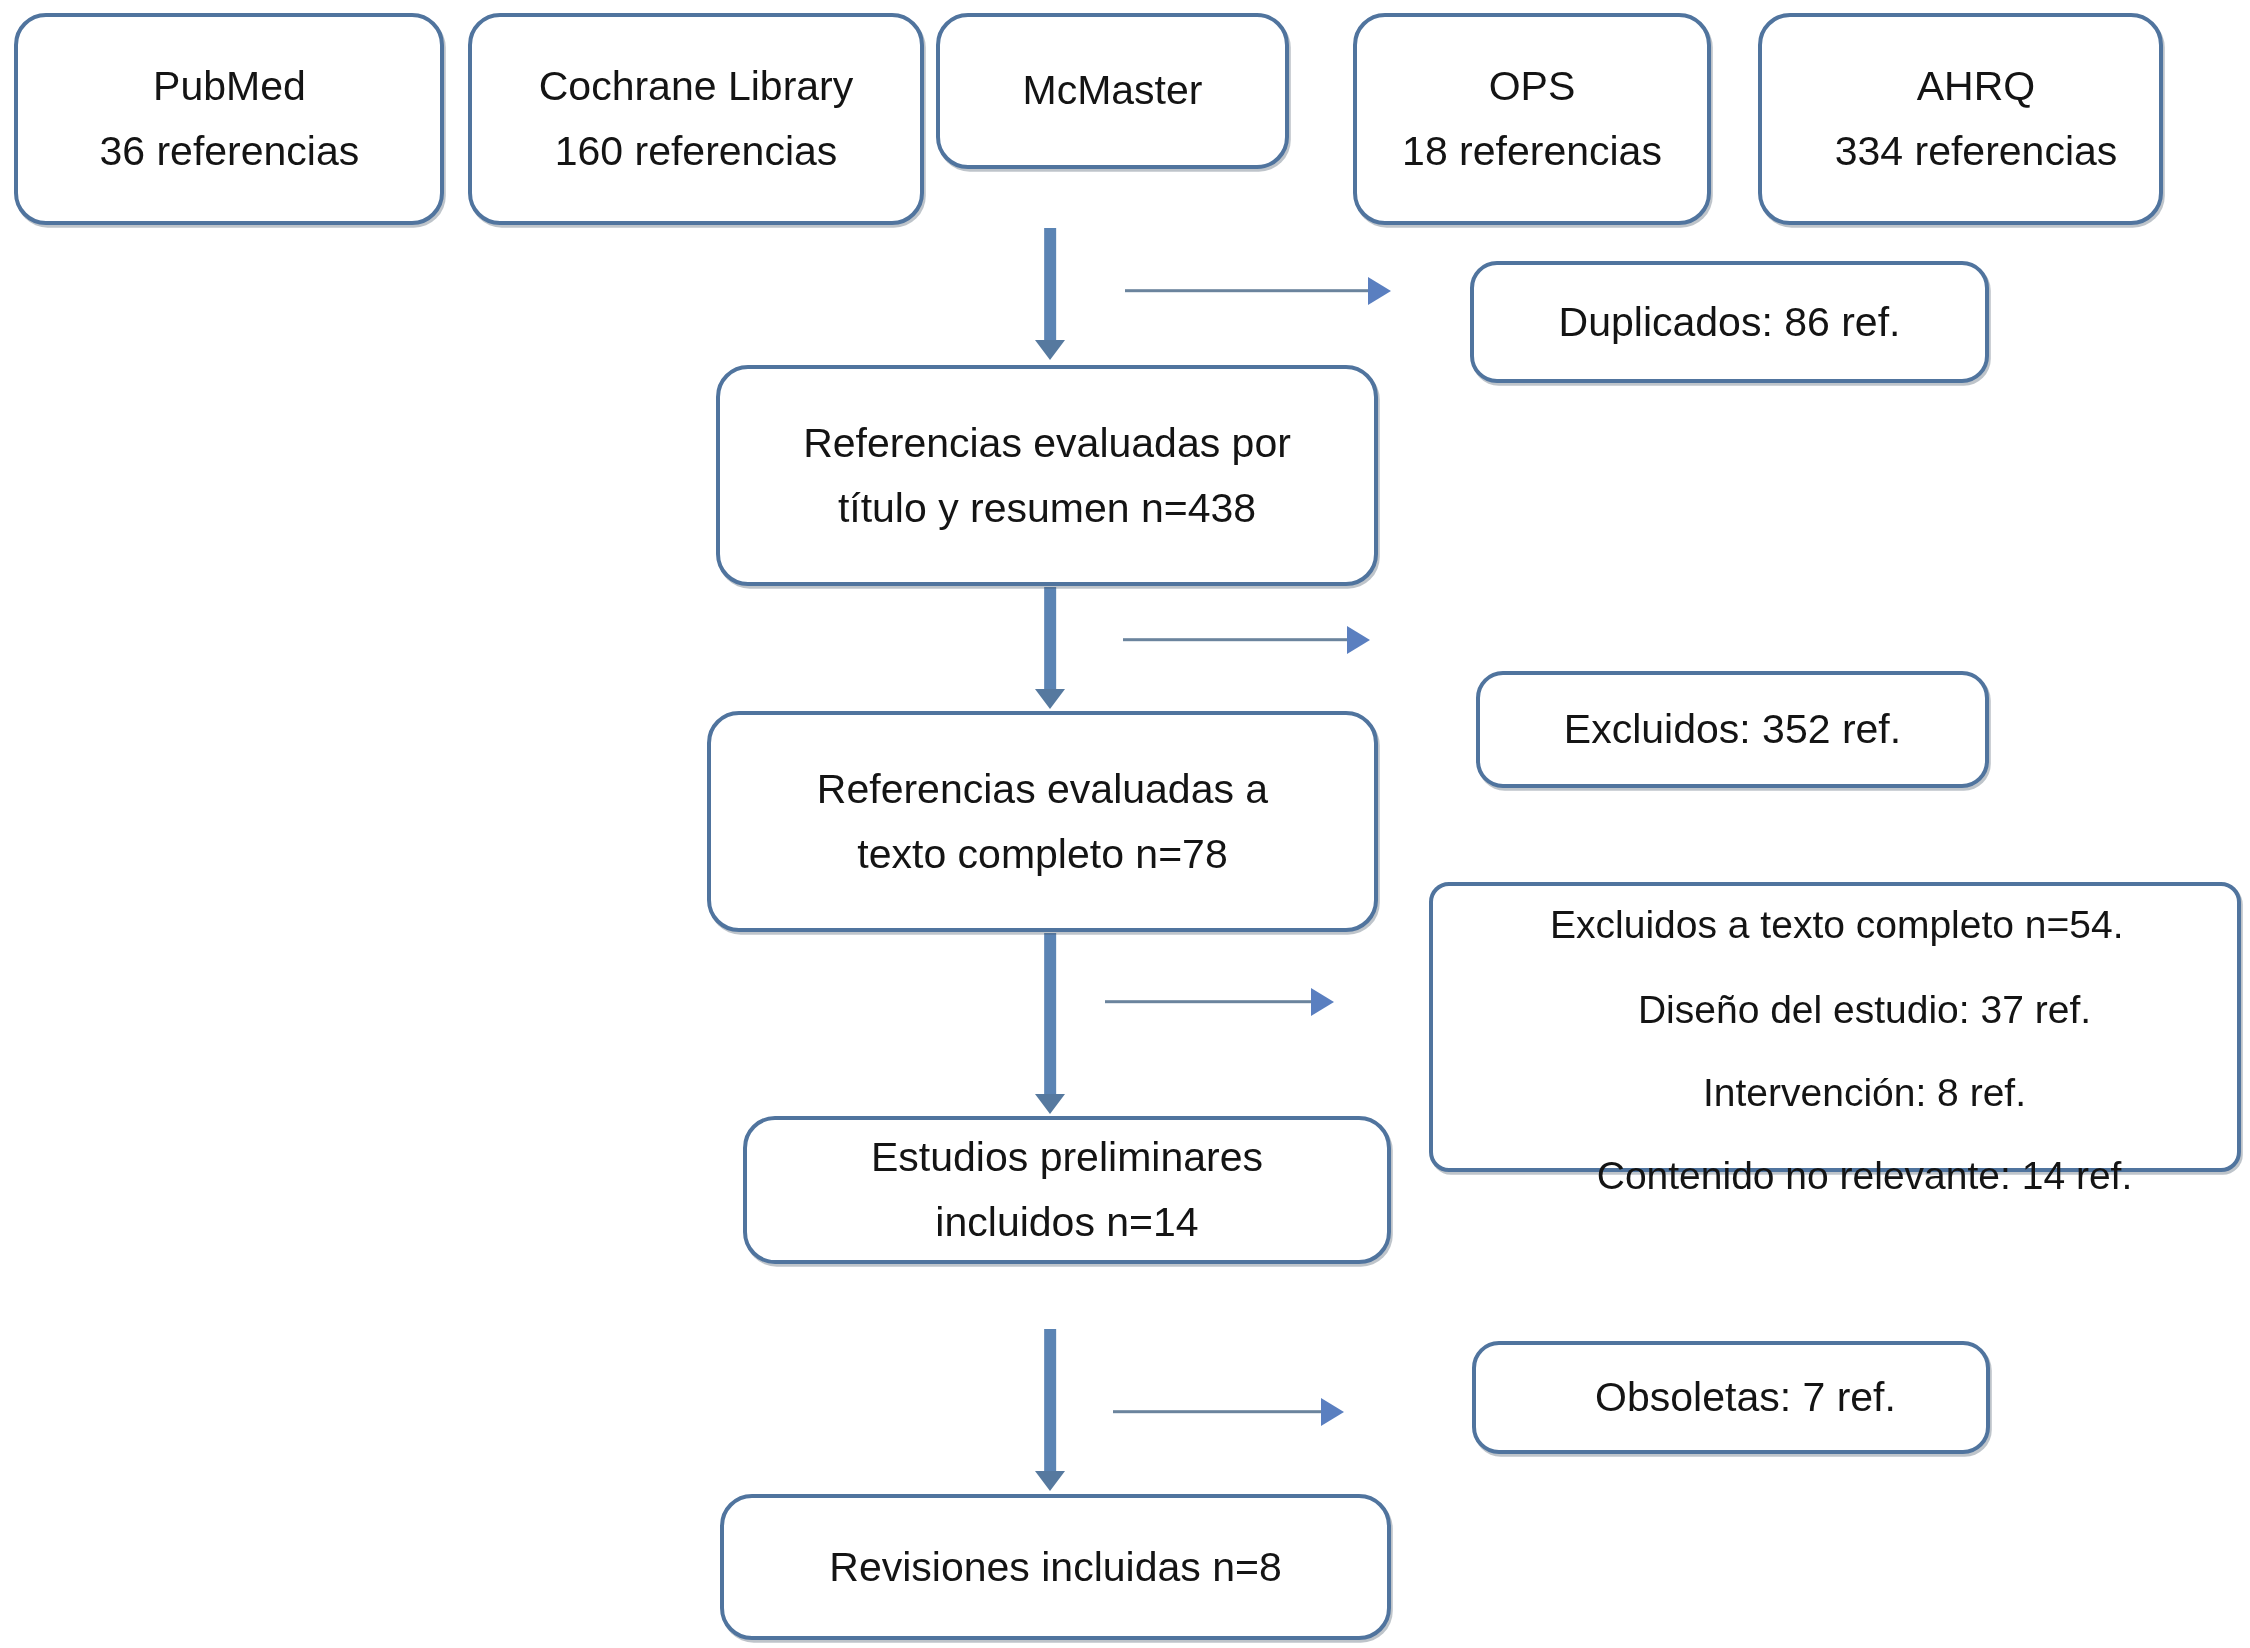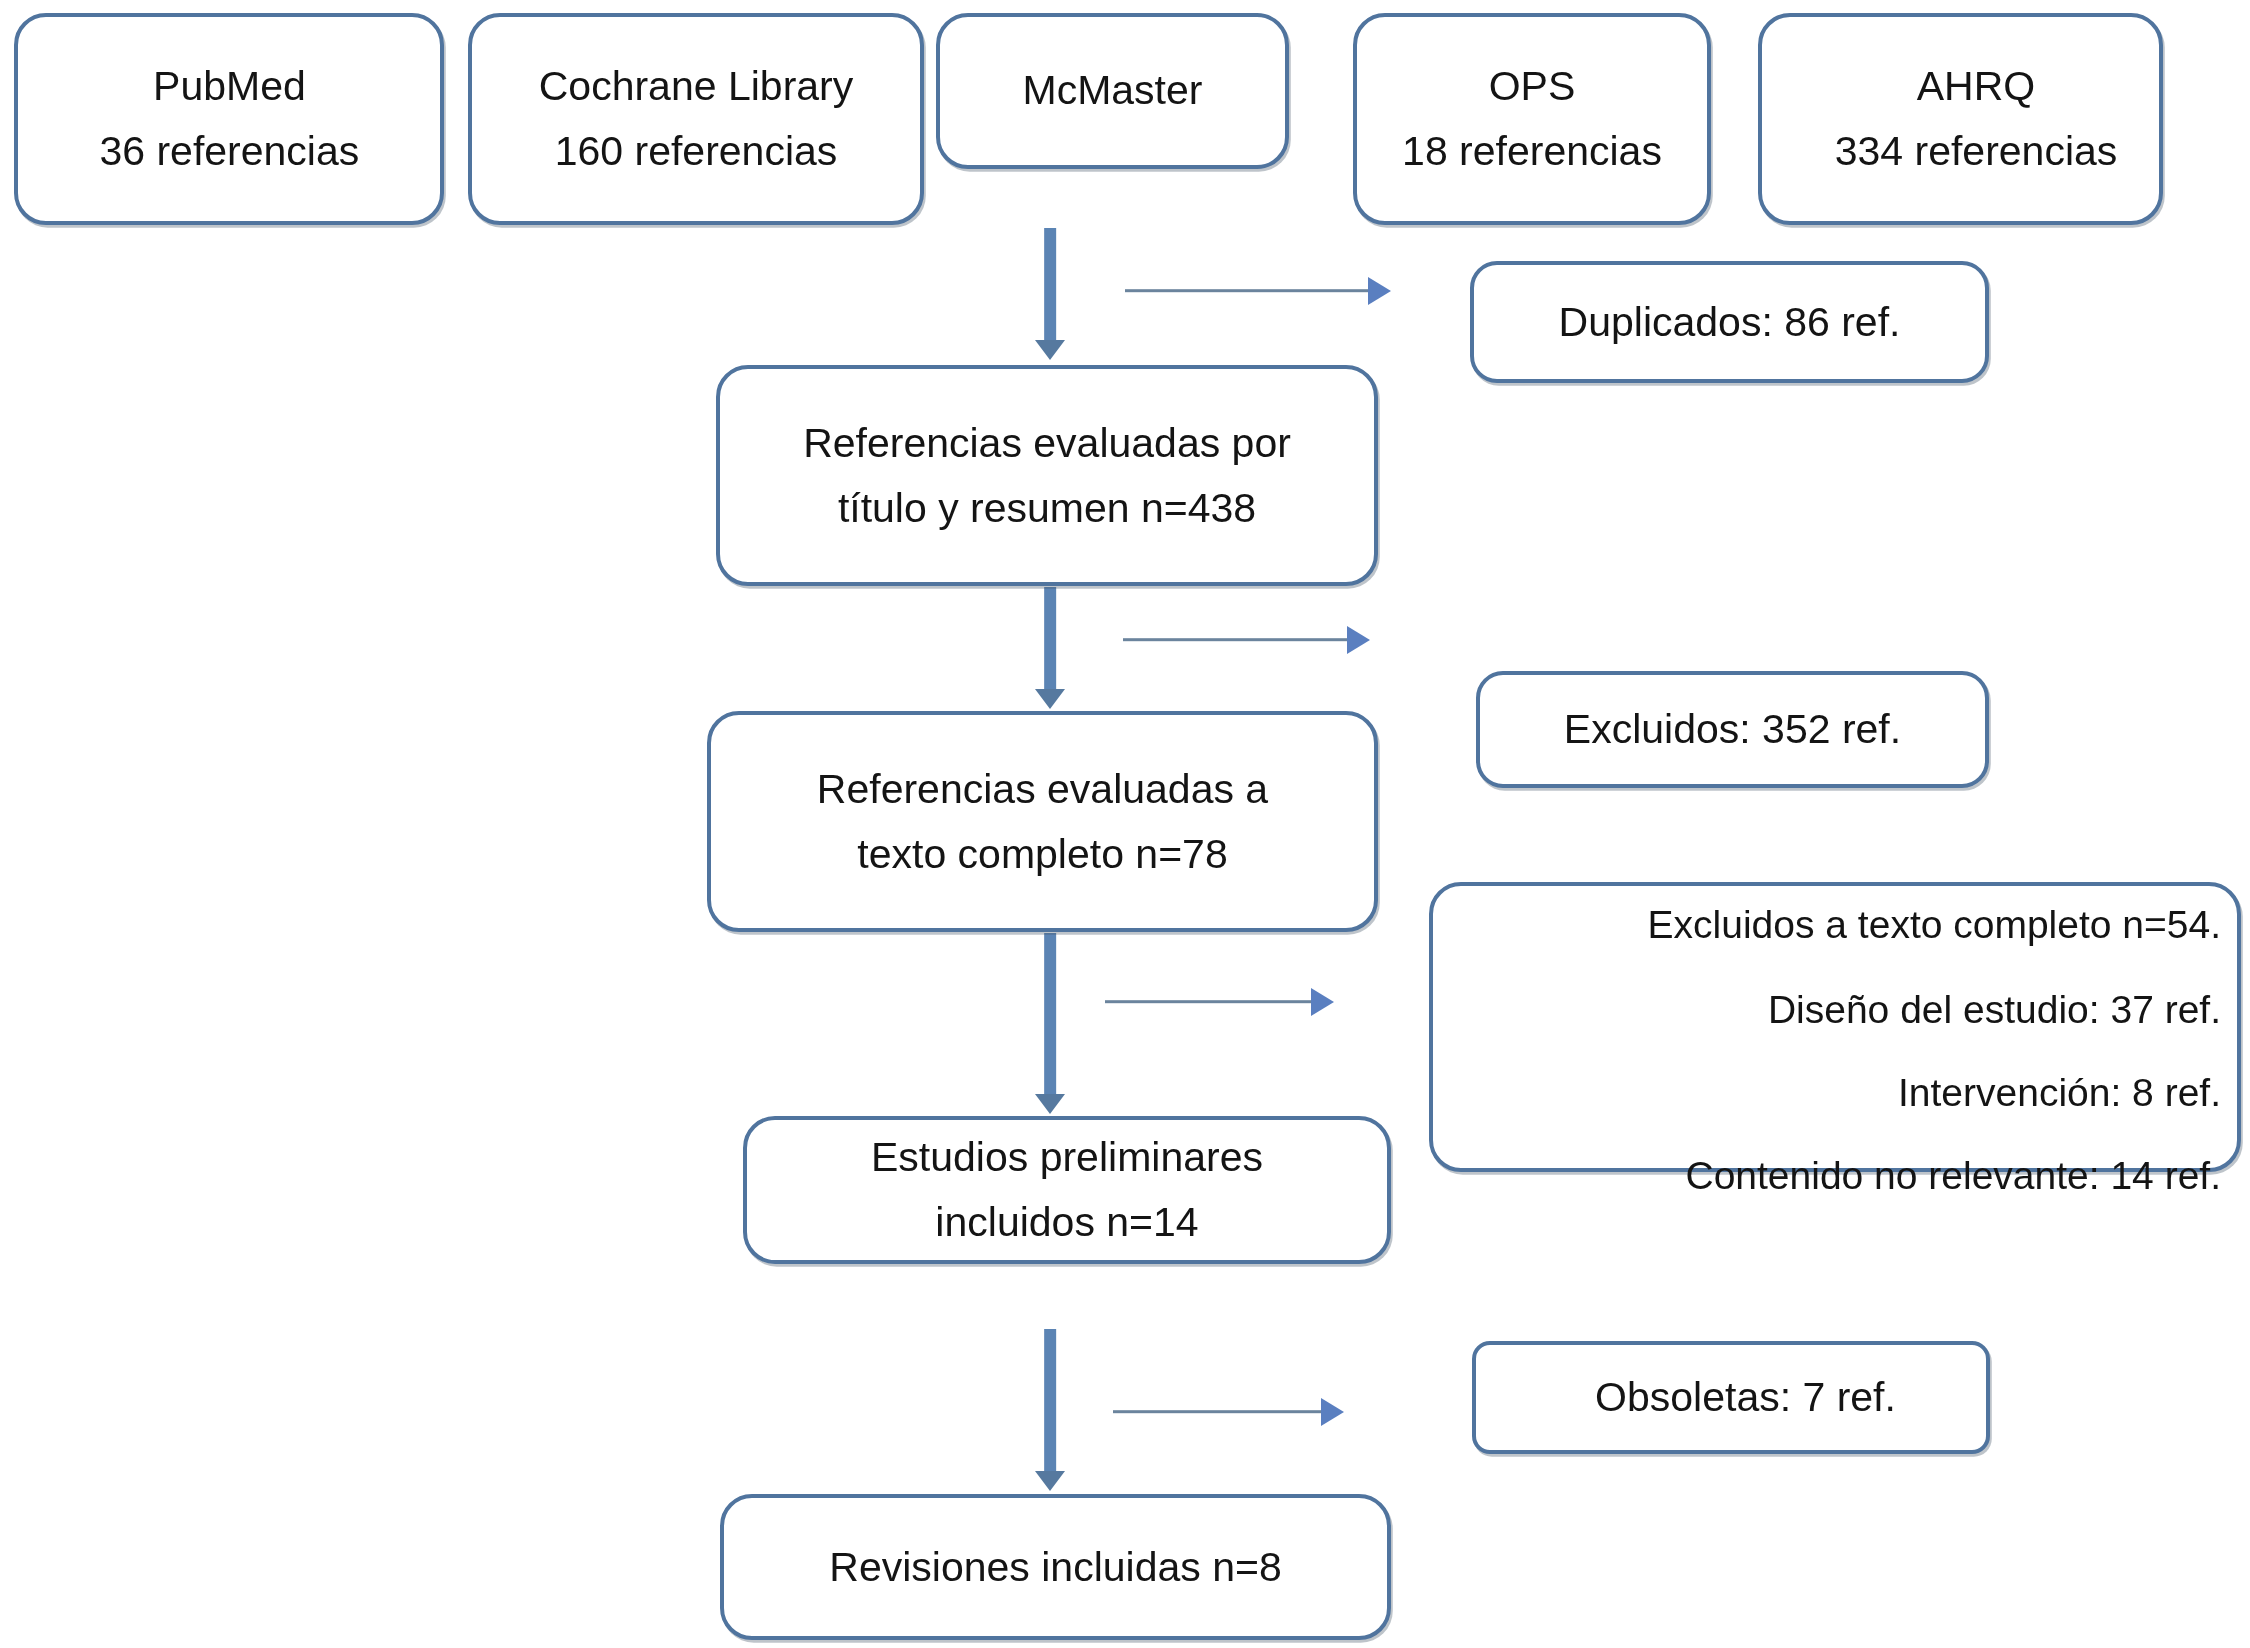--- a/index.html
+++ b/index.html
@@ -28,25 +28,25 @@
     text-align:center;
     box-shadow:1.8px 2.7px 0 rgba(70,86,102,.35);
   }
   .box .l{
     font-size:41px;
     line-height:65px;
     white-space:nowrap;
   }
   .side .l{font-size:41px;}
   .bigbox{
-    align-items:flex-end;
+    align-items:center;
     justify-content:flex-start;
     text-align:left;
     padding:12.6px 16px;
-    border-radius:32px;
+    border-radius:20px;
   }
   .bigbox .title{
     font-size:39px;
     line-height:45px;
     margin:3.6px 0 0 3.6px;
     white-space:nowrap;
   }
   .bigbox .reason{
     font-size:39px;
     line-height:40px;
@@ -180,18 +180,18 @@
     <div class="l">Excluidos: 352 ref.</div>
   </div>
 
   <div class="box bigbox" style="left:1429px;top:882px;width:812px;height:290px;">
     <div class="title">Excluidos a texto completo n=54.</div>
     <div class="reason">Diseño del estudio: 37 ref.</div>
     <div class="reason">Intervención: 8 ref.</div>
     <div class="reason">Contenido no relevante: 14 ref.</div>
   </div>
 
-  <div class="box side" style="left:1472px;top:1341px;width:518px;height:113px;border-radius:18px;padding-left:29px;">
+  <div class="box side" style="left:1472px;top:1341px;width:518px;height:113px;border-radius:27px;padding-left:29px;">
     <div class="l">Obsoletas: 7 ref.</div>
   </div>
 
 </div>
 
 
 </body></html>

